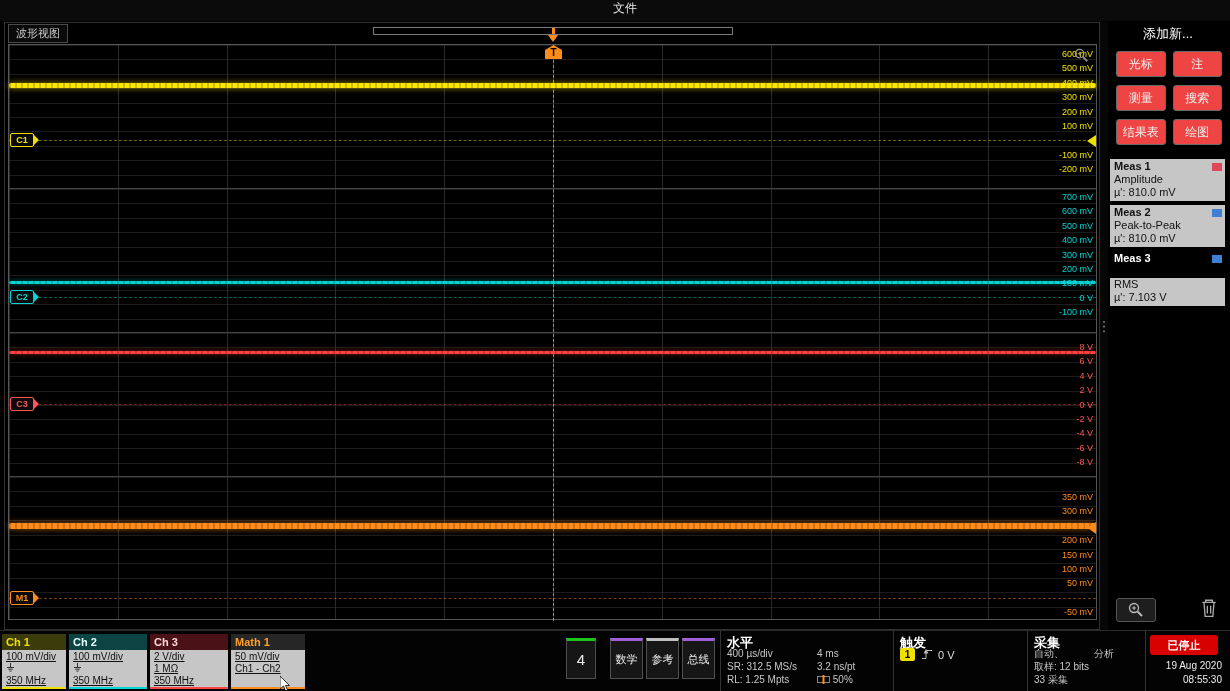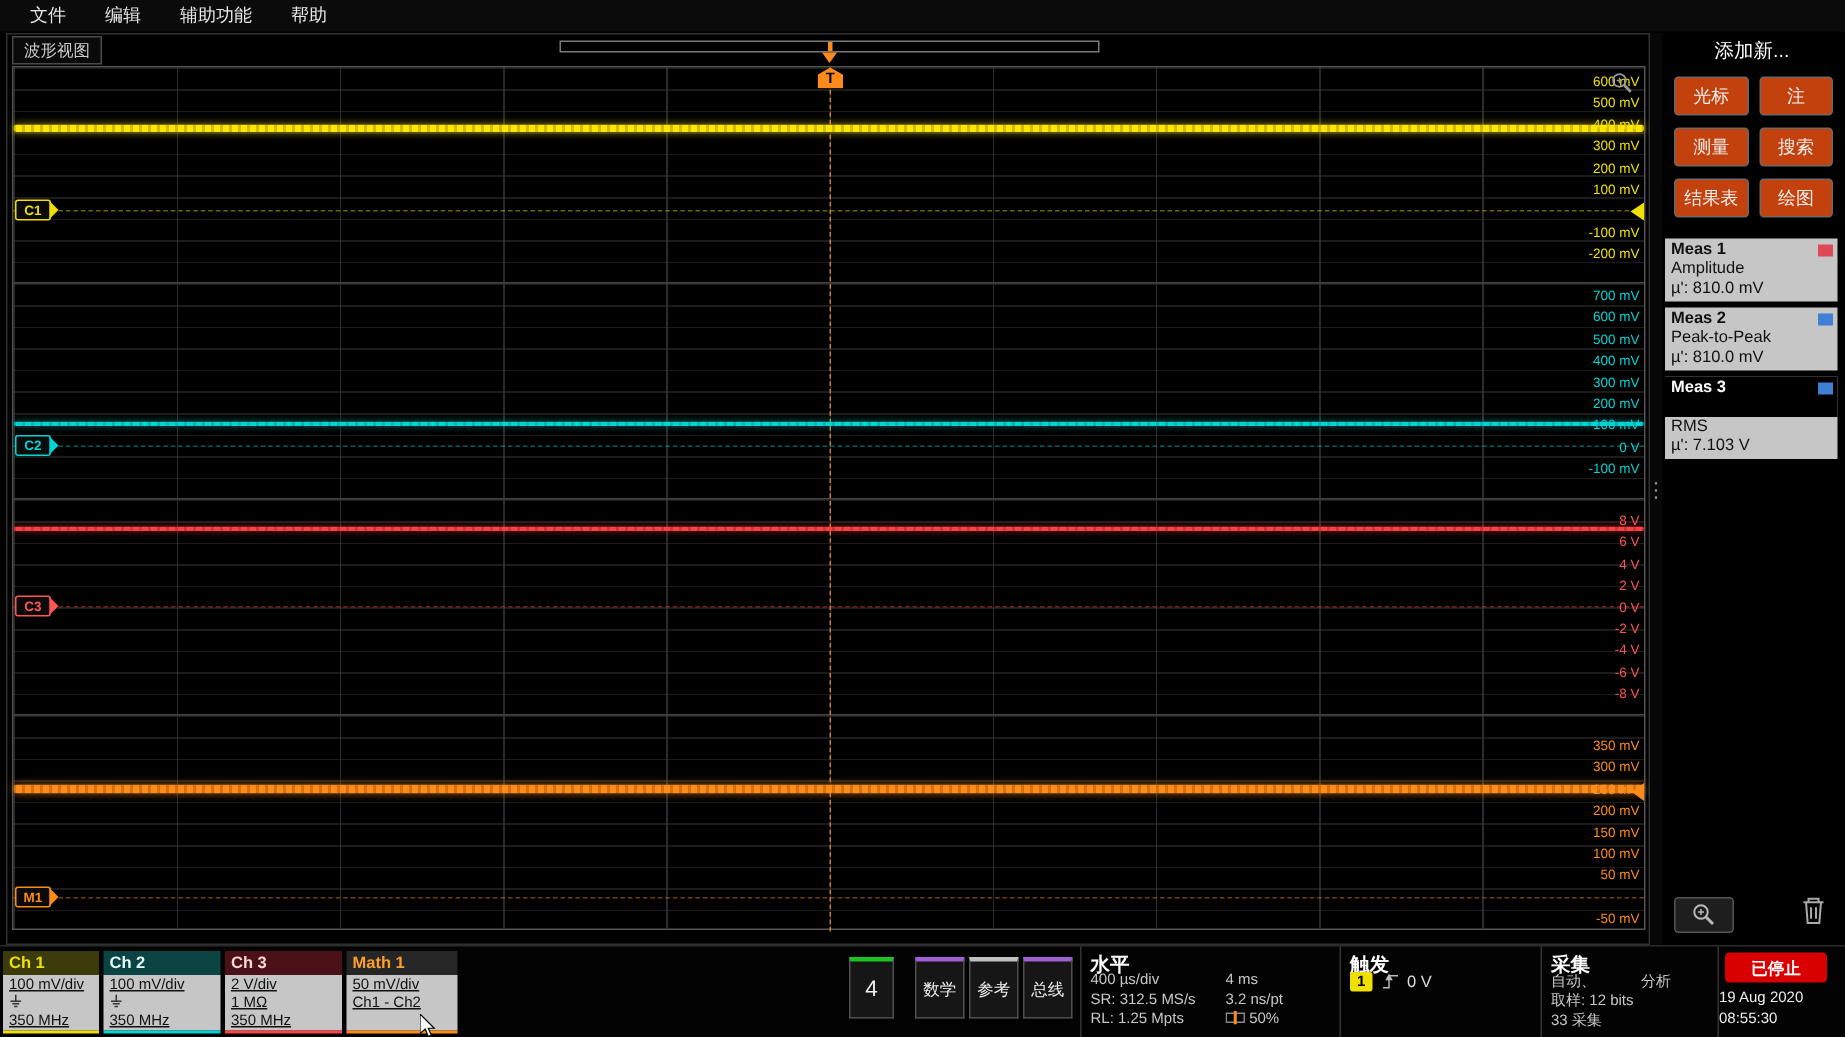--- a/index.html
+++ b/index.html
@@ -3,21 +3,21 @@
 <meta charset="utf-8">
 <style>
   * { margin:0; padding:0; box-sizing:border-box; }
   html,body { width:1230px; height:691px; background:#000; overflow:hidden;
               font-family:"Liberation Sans", sans-serif; }
   .abs { position:absolute; }
 
   
   #menubar { position:absolute; left:0; top:0; width:1230px; height:21px;
              background:#0b0b0b; display:flex; align-items:center; gap:26px;
-             padding-left:20px; color:#e8e8e8; font-size:12px; }
+             padding-left:20px; color:#e8e8e8; font-size:12px;flex-direction:column; }
   #menubar span { cursor:default; }
 
   
   #wave-panel { position:absolute; left:4px; top:22px; width:1096px; height:608px;
                 background:#000; border:1px solid #303030; }
   #view-tab { position:absolute; left:3px; top:1px; font-size:11px; color:#ccc;
               border:1px solid #4a4a4a; padding:1px 7px; background:#0a0a0a; }
   #record-bar { position:absolute; left:368px; top:4px; width:360px; height:8px;
                 border:1px solid #7a7a7a; }
   #record-tick { position:absolute; left:178px; top:0; width:3px; height:6px; background:#ff8c1a; }
@@ -57,21 +57,21 @@
 
   
   #splitter { position:absolute; left:1100px; top:22px; width:8px; height:608px;
               background:#070707; color:#888; font-size:14px; display:flex;
               align-items:center; justify-content:center; }
 
   
   #sidebar { position:absolute; left:1108px; top:22px; width:120px; height:608px; }
   #sidebar-title { text-align:center; color:#fff; font-size:13px; margin-top:3px; }
   #btn-grid { display:grid; grid-template-columns:1fr 1fr; gap:8px 7px; margin:8px 6px 0 8px; }
-  .panel-btn { height:26px; background:#c2410c; border:1px solid #6a6a6a; border-radius:3px;
+  .panel-btn { height:26px; background:#ef4444; border:1px solid #6a6a6a; border-radius:3px;
                color:#f0f0f0; font-size:12px; display:flex; align-items:center; justify-content:center; }
   #meas-list { margin:14px 3px 0 2px; display:flex; flex-direction:column; gap:4px; }
   .meas { background:#c6c6c6; color:#111; font-size:11px; line-height:13px; padding-bottom:2px; }
   .meas-h { display:flex; justify-content:space-between; align-items:center;
             font-weight:bold; padding:1px 3px 0 4px; }
   .meas.selected .meas-h { background:#000; color:#fff; padding-bottom:13px; }
   .meas-tag { width:10px; height:8px; display:inline-block; }
   .meas-line { padding-left:4px; }
   #panel-footer { position:absolute; bottom:8px; left:8px; right:10px; display:flex;
                   justify-content:space-between; align-items:center; }
@@ -92,21 +92,21 @@
              display:flex; align-items:center; justify-content:center; }
   .bsec { position:absolute; top:0; height:61px; border-left:1px solid #333; color:#c8c8c8; font-size:10px; }
   .bsec .sec-label { position:absolute; left:6px; top:3px; color:#fff; font-size:13px; font-weight:bold; }
   .bval { position:absolute; white-space:nowrap; }
   #trig-src { position:absolute; left:6px; top:17px; width:15px; height:13px; background:#f0e000;
               border-radius:2px; color:#000; font-size:10px; font-weight:bold;
               display:flex; align-items:center; justify-content:center; }
   #run-btn { position:absolute; left:4px; top:4px; width:68px; height:20px; background:#d90000;
              border-radius:3px; color:#fff; font-size:11px; font-weight:bold;
              display:flex; align-items:center; justify-content:center; }
-  .clock-line { position:absolute; left:0; width:76px; text-align:left; color:#eee; font-size:10px; }
+  .clock-line { position:absolute; left:0; width:76px; text-align:right; color:#eee; font-size:10px; }
 </style>
 </head>
 <body>
 
 <div id="menubar">
   <span>文件</span>
   <span>编辑</span>
   <span>辅助功能</span>
   <span>帮助</span>
 </div>

